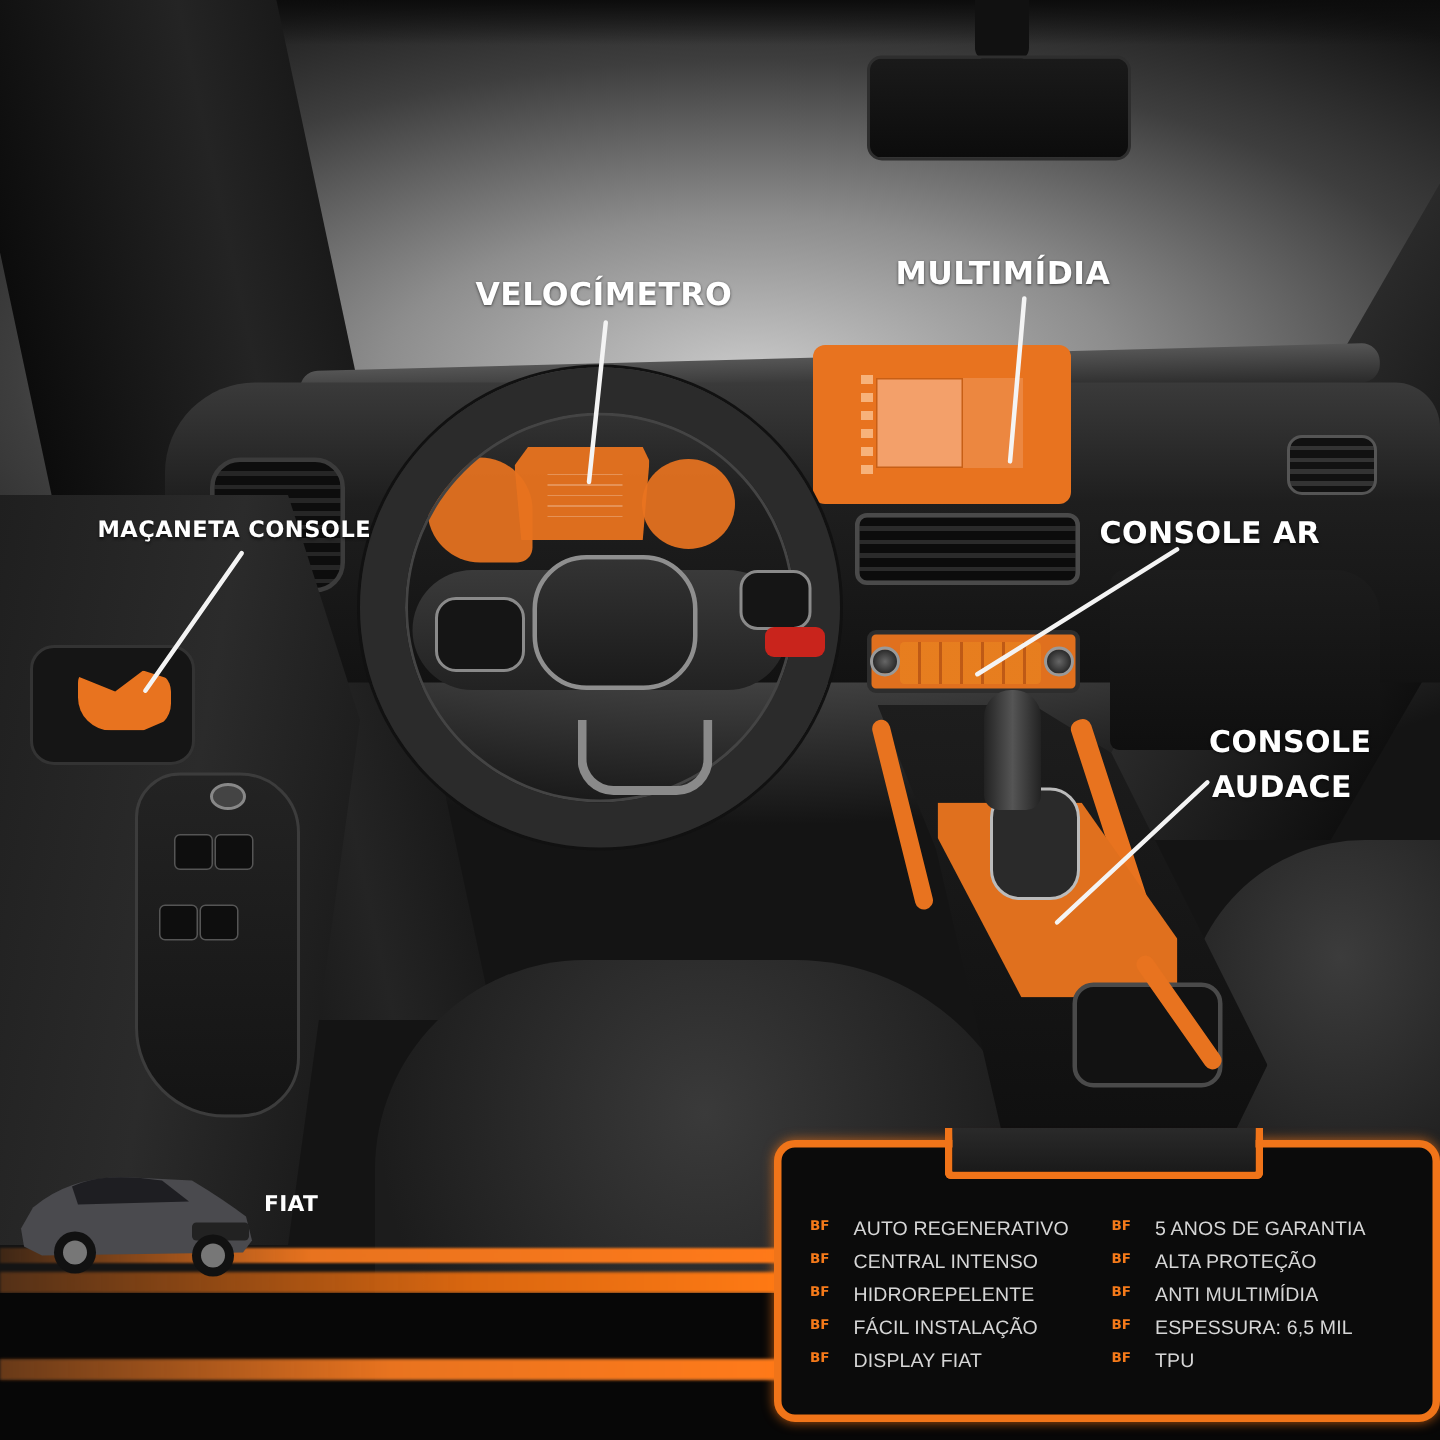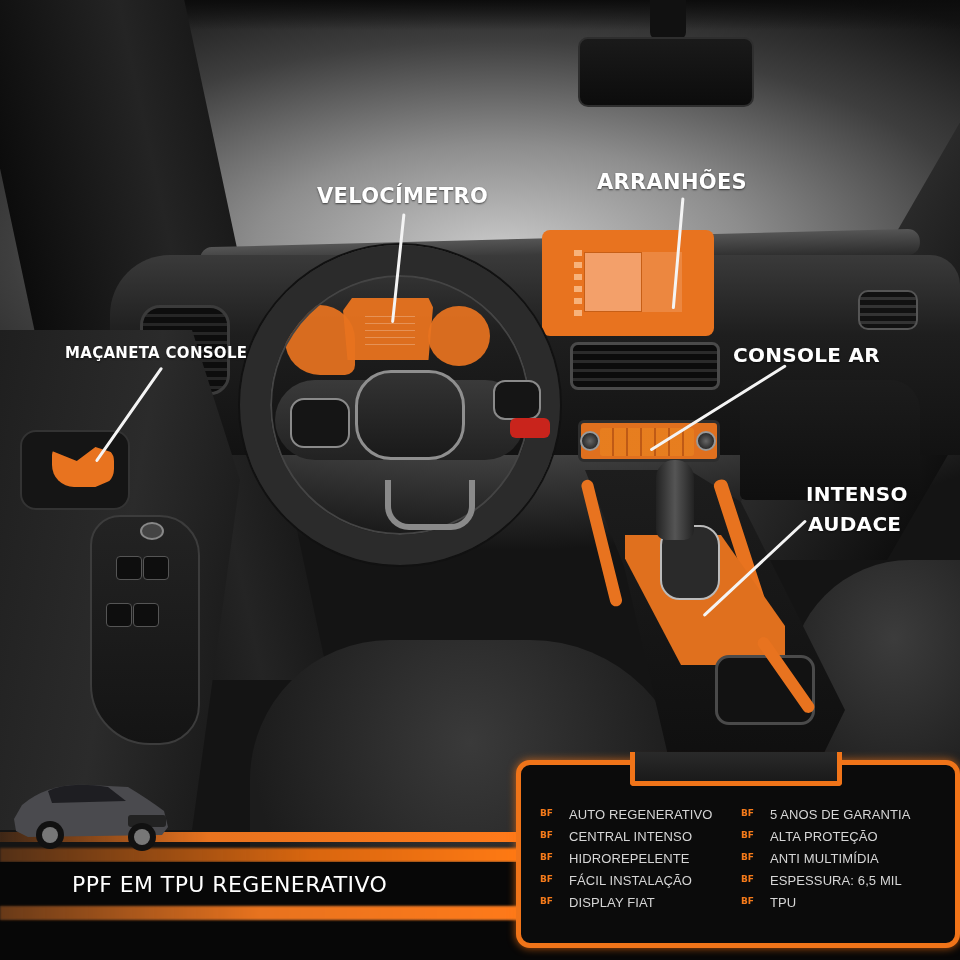--- a/index.html
+++ b/index.html
@@ -82,21 +82,21 @@
   .car-thumb { position: absolute; left: 8px; top: 775px; width: 165px; height: 78px; }
   .car-title { position: absolute; left: 176px; top: 795px; color: #fff; font-family: "DejaVu Sans", sans-serif; font-weight: bold; font-size: 14.5px; line-height: 16px; letter-spacing: .2px; }
   .ppf-title { position: absolute; left: 72px; top: 872px; color: #fff; font-family: "DejaVu Sans", sans-serif; font-size: 22px; letter-spacing: .4px; }
 
   
   .features-panel { position: absolute; left: 516px; top: 760px; width: 444px; height: 188px; background: #0b0b0b;
     border: 5px solid #f07419; border-radius: 14px; box-shadow: 0 0 8px rgba(255,120,20,.7); }
   .panel-notch { position: absolute; left: 630px; top: 752px; width: 212px; height: 34px; background: transparent; border: 5px solid #f07419; border-top: none; border-radius: 0 0 4px 4px; }
   .notch-cover { position: absolute; left: 635px; top: 752px; width: 202px; height: 29px; background: linear-gradient(#2a2a2a,#1a1a1a); }
   .feat-list { position: absolute; top: 807px; list-style: none; }
-  .feat-list li { height: 22px; display: flex; align-items: flex-start; }
+  .feat-list li { height: 22px; display: flex; align-items: center; }
   .feat-icon { width: 14px; height: 12px; margin-right: 15px; position: relative; font-family: "DejaVu Sans", sans-serif; font-size: 9px; font-weight: bold; line-height: 12px; color: #f57a1a; }
   .feat-icon::after { content: ""; position: absolute; left: 0; top: 6px; width: 13px; height: 6px; background: #17224a; z-index: -1; border-radius: 1px; }
   .feat-label { color: #d6d6d6; font-family: "Liberation Sans", sans-serif; font-size: 13px; letter-spacing: .1px; }
 </style>
 </head>
 <body>
 
 <div class="scene">
   <div class="roof"></div>
   <div class="a-pillar-left"></div>
@@ -155,44 +155,44 @@
   <div class="trim-bottom"></div>
   <div class="red-lamp"></div>
 
   <div class="line" style="left:404px;top:212px;width:110px;transform:rotate(96deg)"></div>
   <div class="line" style="left:683px;top:196px;width:112px;transform:rotate(95deg)"></div>
   <div class="line" style="left:162px;top:366px;width:115px;transform:rotate(125deg)"></div>
   <div class="line" style="left:786px;top:364px;width:160px;transform:rotate(148deg)"></div>
   <div class="line" style="left:806px;top:519px;width:140px;transform:rotate(137deg)"></div>
 
   <div class="callout" style="left:317px;top:184px;font-size:21px">VELOCÍMETRO</div>
-  <div class="callout" style="left:597px;top:170px;font-size:21px">ARRANHÕES</div>
+  <div class="callout" style="left:597px;top:170px;font-size:21px">MULTIMÍDIA</div>
   <div class="callout" style="left:65px;top:345px;font-size:15px">MAÇANETA CONSOLE</div>
   <div class="callout" style="left:733px;top:344px;font-size:20px">CONSOLE AR</div>
-  <div class="callout" style="left:806px;top:483px;font-size:20px">INTENSO</div>
+  <div class="callout" style="left:806px;top:483px;font-size:20px">CONSOLE</div>
   <div class="callout" style="left:808px;top:513px;font-size:20px">AUDACE</div>
 
   <div class="bottom-black"></div>
   <div class="brand-strip"></div>
   <div class="brand-strip2"></div>
   <div class="ppf-band"></div>
   <div class="brand-strip3"></div>
 
   <svg class="car-thumb" viewBox="0 0 165 78">
     <path d="M6 44 L14 30 Q40 8 80 10 L120 12 Q140 24 156 36 L160 52 L154 60 L20 62 L8 56 Z" fill="#4a4a4e"></path>
     <path d="M40 16 Q60 6 100 12 L118 26 L44 28 Z" fill="#1e1e22"></path>
     <rect x="120" y="40" width="38" height="12" rx="3" fill="#222"></rect>
     <circle cx="42" cy="60" r="14" fill="#111"></circle>
       <circle cx="42" cy="60" r="8" fill="#777"></circle>
     <circle cx="134" cy="62" r="14" fill="#111"></circle>
       <circle cx="134" cy="62" r="8" fill="#777"></circle>
   </svg>
   <div class="car-title">
+    <div>FIAT</div>
   </div>
-  <div class="ppf-title">PPF EM TPU REGENERATIVO</div>
 
   <div class="features-panel"></div>
   <div class="notch-cover"></div>
   <div class="panel-notch"></div>
 
   <ul class="feat-list" style="left:540px">
     <li>
         <span class="feat-icon">BF</span>
         <span class="feat-label">AUTO REGENERATIVO</span>
       </li>

